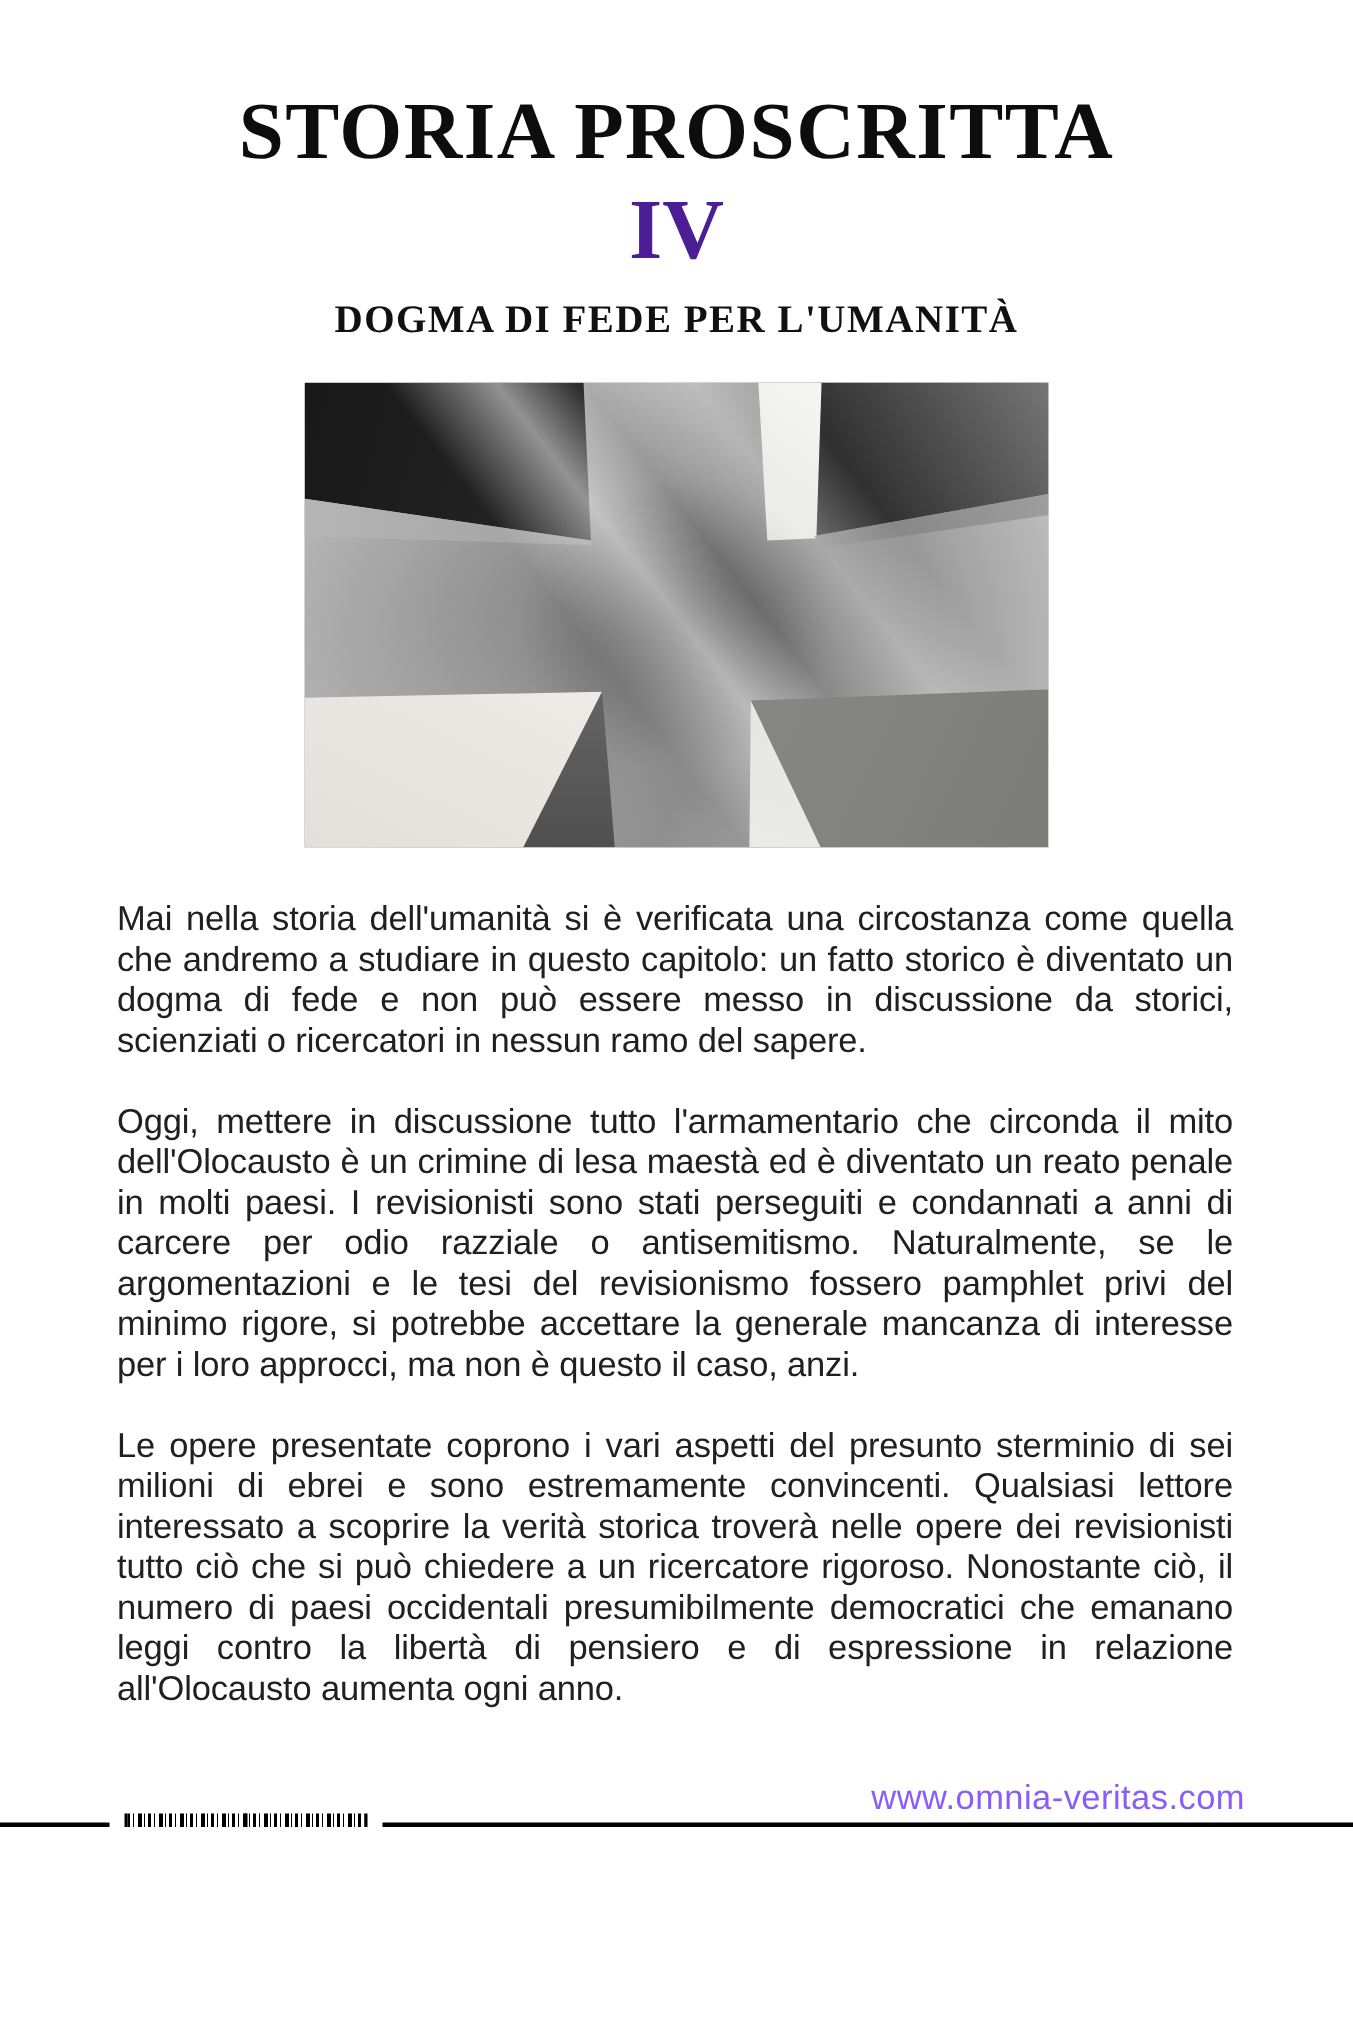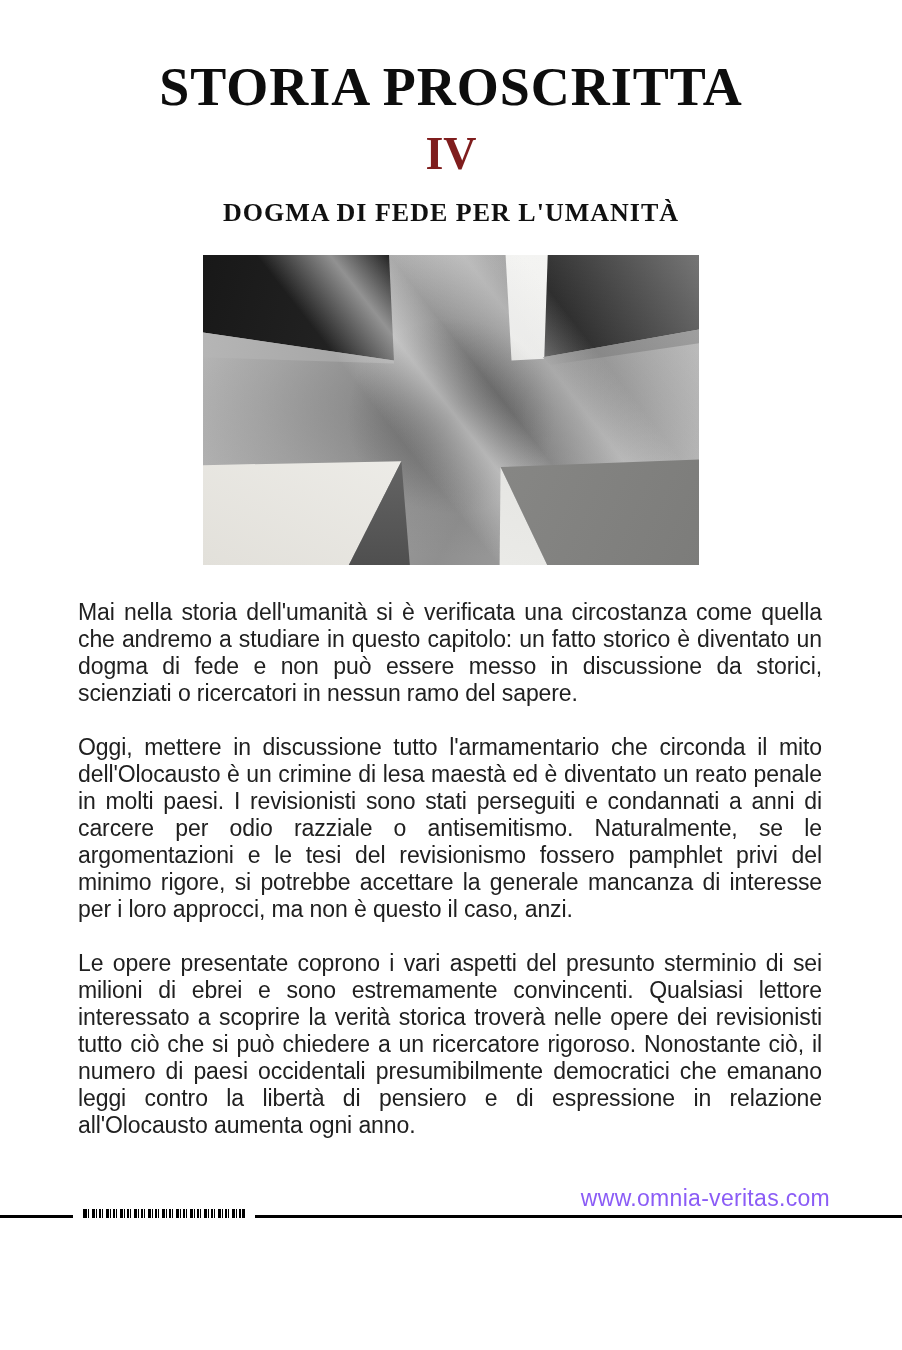--- a/index.html
+++ b/index.html
@@ -19,24 +19,24 @@
     font-family:"Liberation Serif", serif;
     font-weight:bold;
     font-size:54px;
     letter-spacing:1px;
     line-height:58px;
     color:#0d0d0d;
   }
   .volume {
     font-family:"Liberation Serif", serif;
     font-weight:bold;
-    font-size:46px;
+    font-size:57px;
     line-height:64px;
     margin-top:6px;
-    color:#7f1d1d;
+    color:#4c1d95;
   }
   .subtitle {
     font-family:"Liberation Serif", serif;
     font-weight:bold;
     font-size:26px;
     line-height:33px;
     letter-spacing:1px;
     margin-top:10px;
     color:#111;
   }

